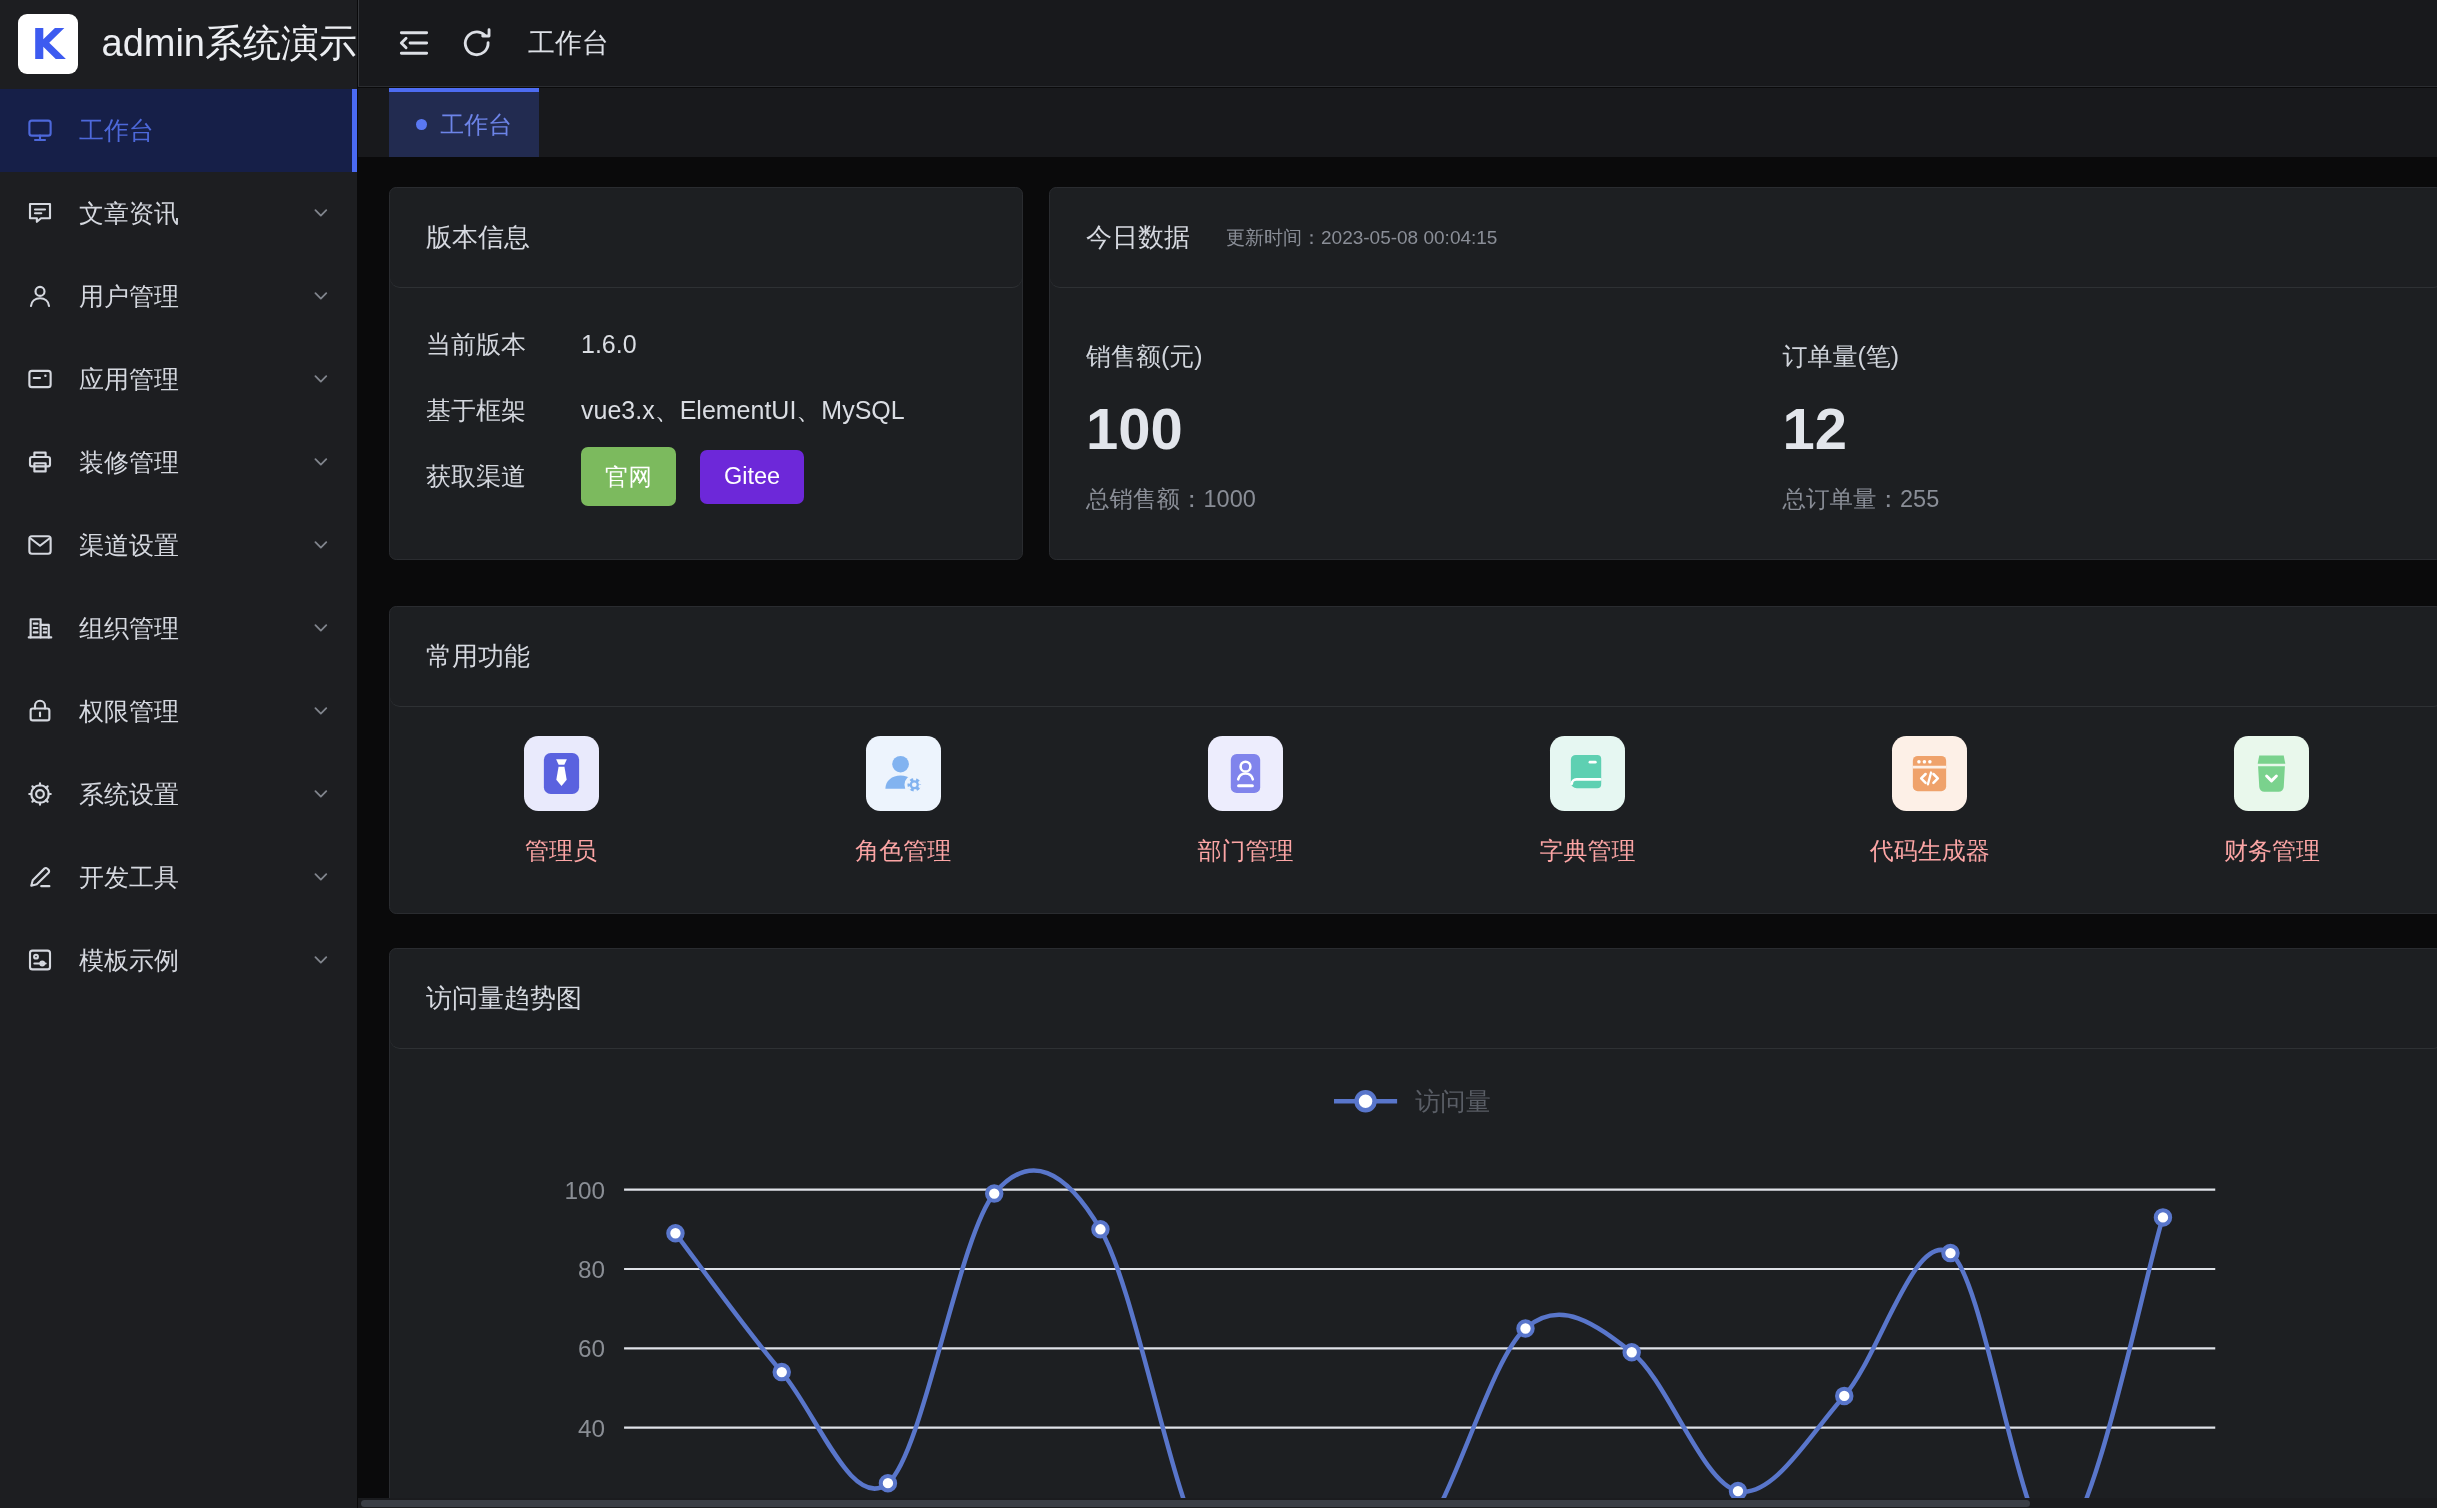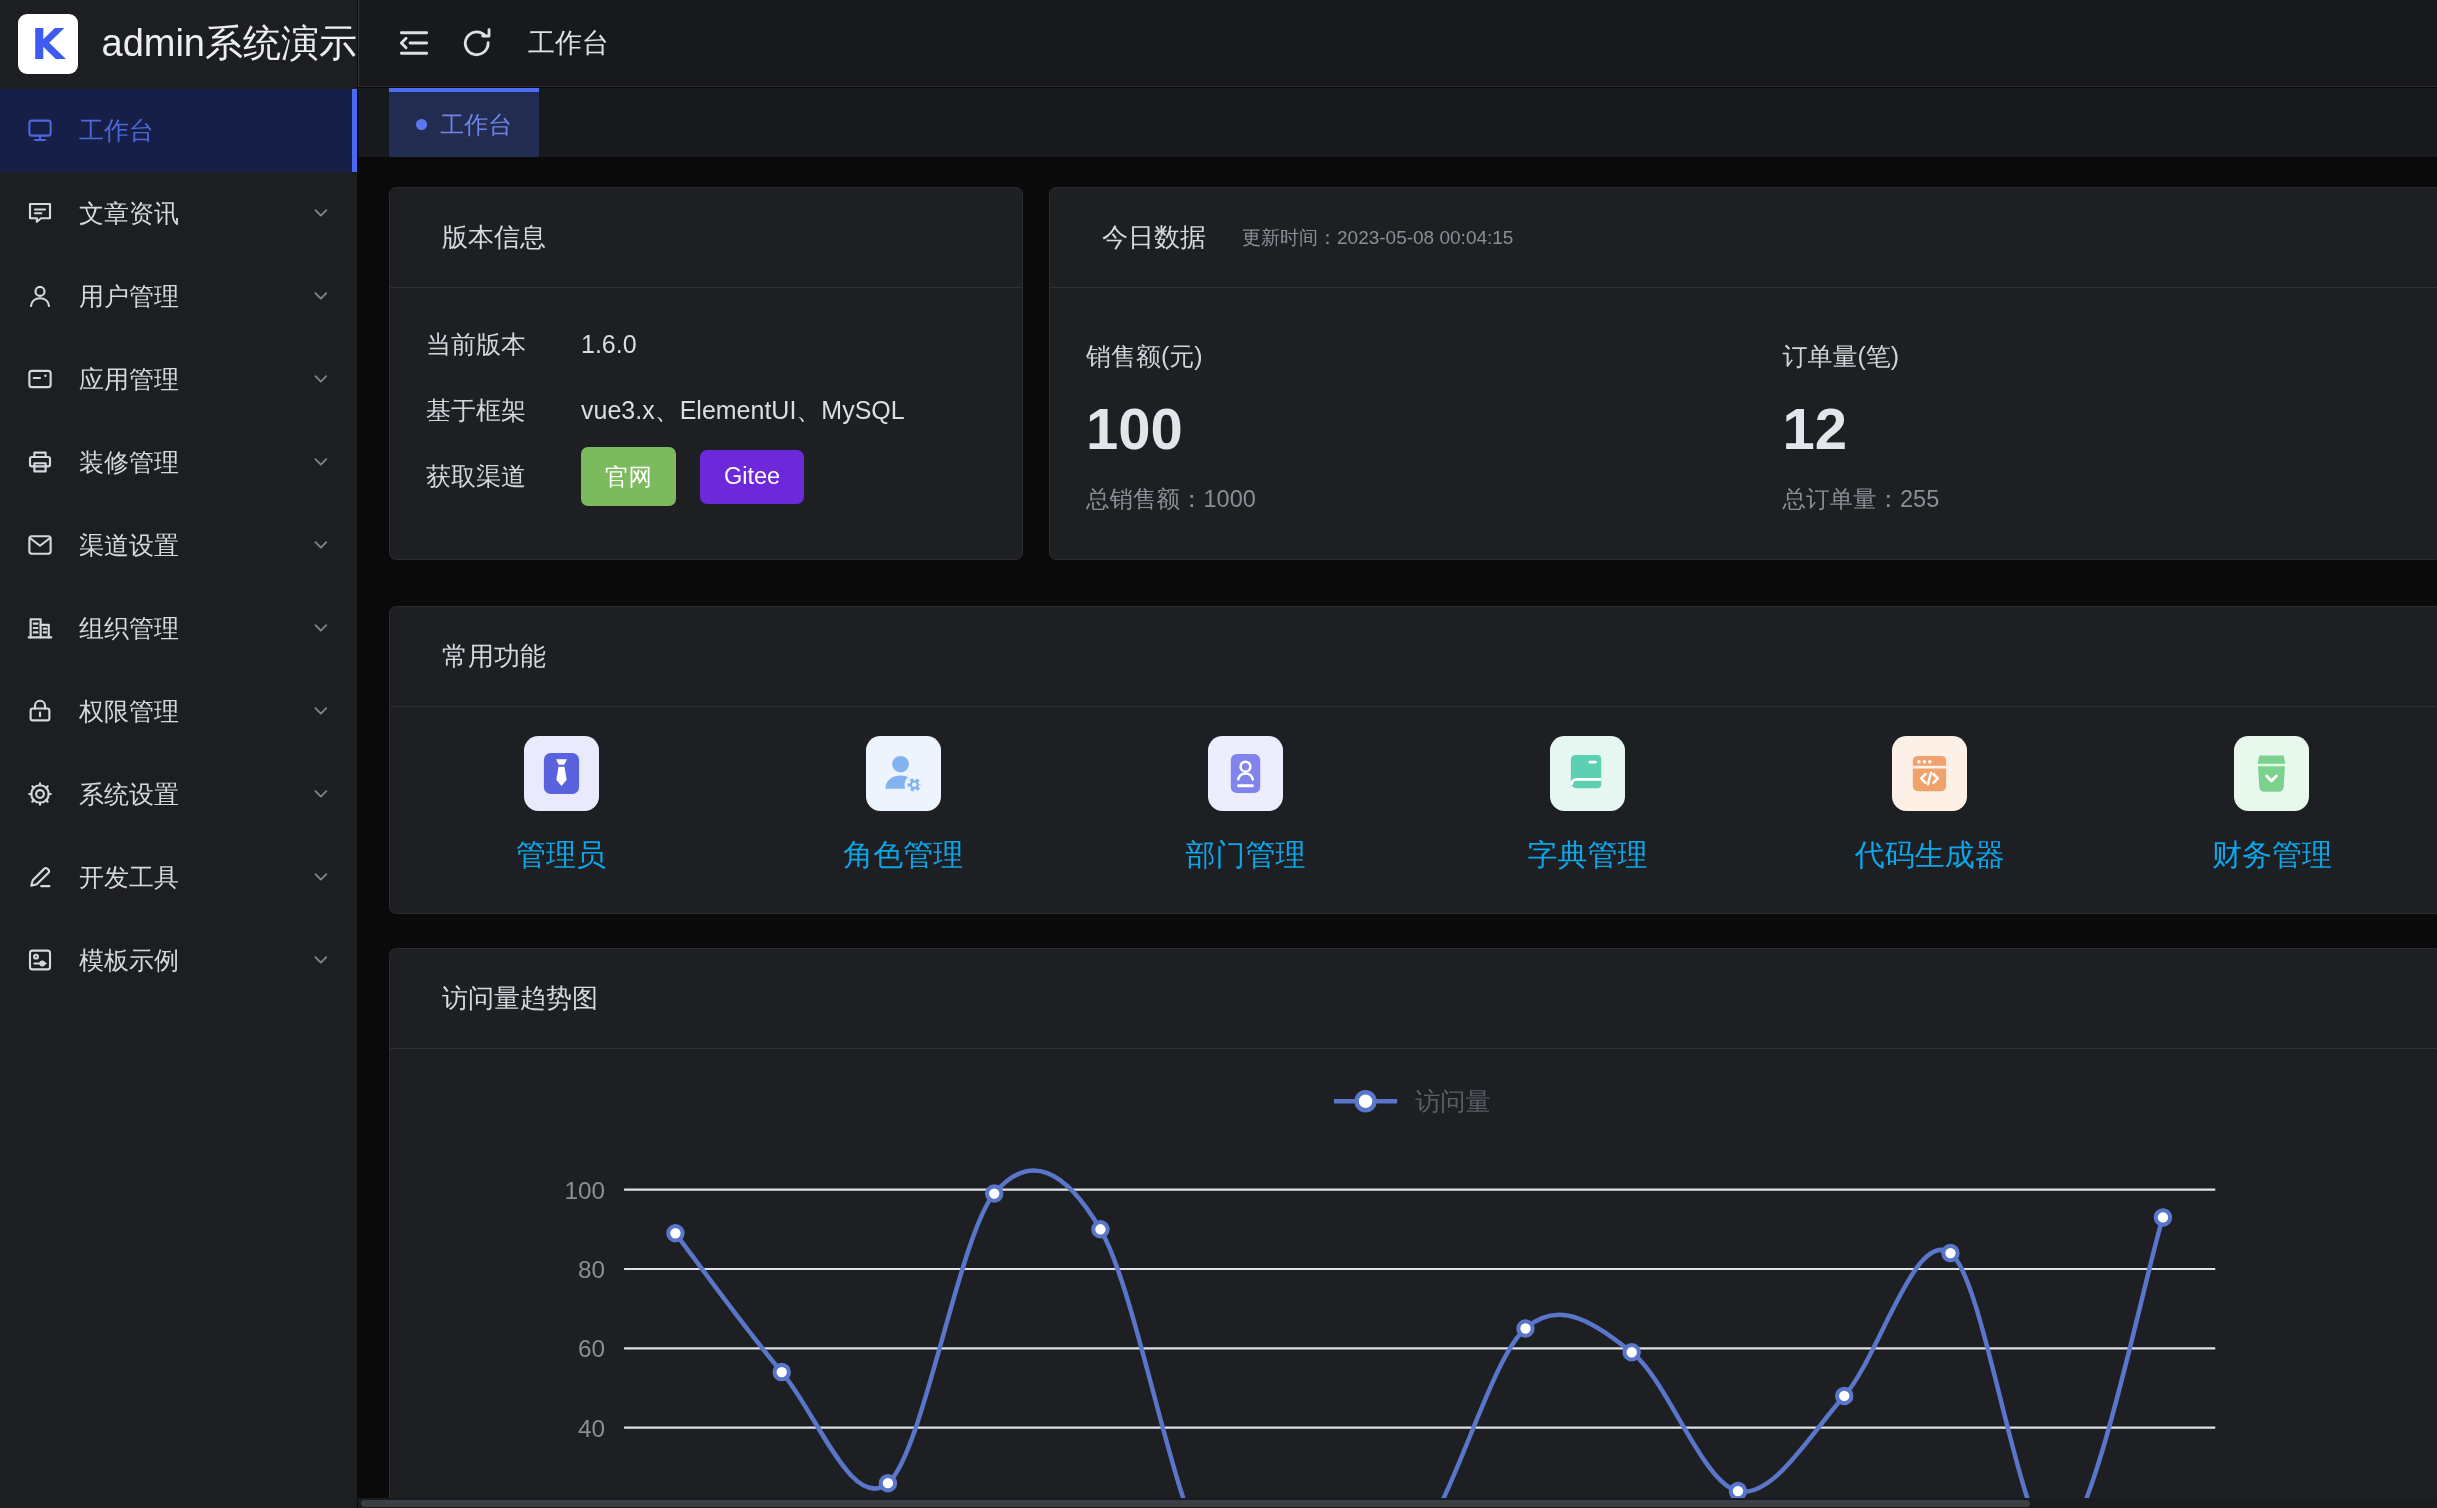--- a/index.html
+++ b/index.html
@@ -25,21 +25,21 @@
   .tb-btn svg{width:100%;height:100%;}
   .crumb{margin-left:32px;font-size:27px;color:#dde0e6;}
 
   .tabbar{position:absolute;left:358px;top:88px;width:2080px;height:69px;background:#18191c;display:flex;align-items:stretch;}
   .tab{margin-left:31px;min-width:149px;box-sizing:border-box;background:#222b50;border-top:4.5px solid #4d6cf2;
        display:flex;align-items:center;justify-content:center;padding:0 27px;color:#6d84e8;font-size:24px;cursor:pointer;}
   .tab-dot{width:10.8px;height:10.8px;border-radius:50%;background:#5a78f2;margin-right:13.5px;}
 
   
   .card{position:absolute;background:#1d1f22;border:0.9px solid #2a2c30;border-radius:7.2px;box-sizing:border-box;overflow:hidden;}
-  .card-h{height:99px;display:flex;align-items:center;padding:0 52px;border-bottom:0.9px solid #2e3134;font-size:26px;color:#d6d9e0;}
+  .card-h{height:99px;display:flex;align-items:center;padding:0 36px;border-bottom:0.9px solid #2e3134;font-size:26px;color:#d6d9e0;border-radius:10px;}
   .card.version{left:389px;top:187px;width:634px;height:373px;}
   .card.today{left:1049px;top:187px;width:1395px;height:373px;}
   .card.functions{left:389px;top:606px;width:2055px;height:308px;}
   .card.chartcard{left:389px;top:948px;width:2055px;height:577px;}
 
   .vrows{padding:23.5px 36px 0;}
   .vrow{height:66px;display:flex;align-items:center;font-size:25px;}
   .vlabel{width:155px;color:#d3d6dd;flex:0 0 auto;}
   .vval{color:#dadde3;}
   .chan-btn{border:none;border-radius:7px;color:#fff;font-size:23.5px;padding:13.5px 24px;margin-right:24px;cursor:pointer;font-family:inherit;}
@@ -48,21 +48,21 @@
   .stats{display:flex;padding-top:52px;}
   .stat{flex:1;padding-left:36px;}
   .stat .sl{font-size:25px;color:#d0d4db;}
   .stat .sv{font-size:58px;color:#e2e5eb;font-weight:600;margin-top:21.7px;}
   .stat .ss{font-size:23.5px;color:#8a8e97;margin-top:21.7px;}
 
   .fnrow{display:flex;padding-top:29px;}
   .fn{flex:1;display:flex;flex-direction:column;align-items:center;cursor:pointer;}
   .fn-tile{width:75px;height:75px;border-radius:14.4px;display:flex;align-items:center;justify-content:center;}
   .fn-tile svg{width:47px;height:47px;}
-  .fn-label{margin-top:24px;font-size:30px;color:#0ea5e9;}
+  .fn-label{margin-top:24px;font-size:24px;color:#fca5a5;}
 
   .chart-body{position:absolute;left:0;top:100px;right:0;bottom:0;}
   #trend{position:absolute;left:0;top:0;}
 
   
   .hscroll{position:absolute;left:358px;top:1498px;width:2080px;height:10.8px;background:#1b1c1f;}
   .hthumb{position:absolute;left:2.7px;top:1.8px;width:1669px;height:7.2px;border-radius:3.6px;background:#3a3e45;cursor:pointer;}
 </style>
 </head>
 <body>

